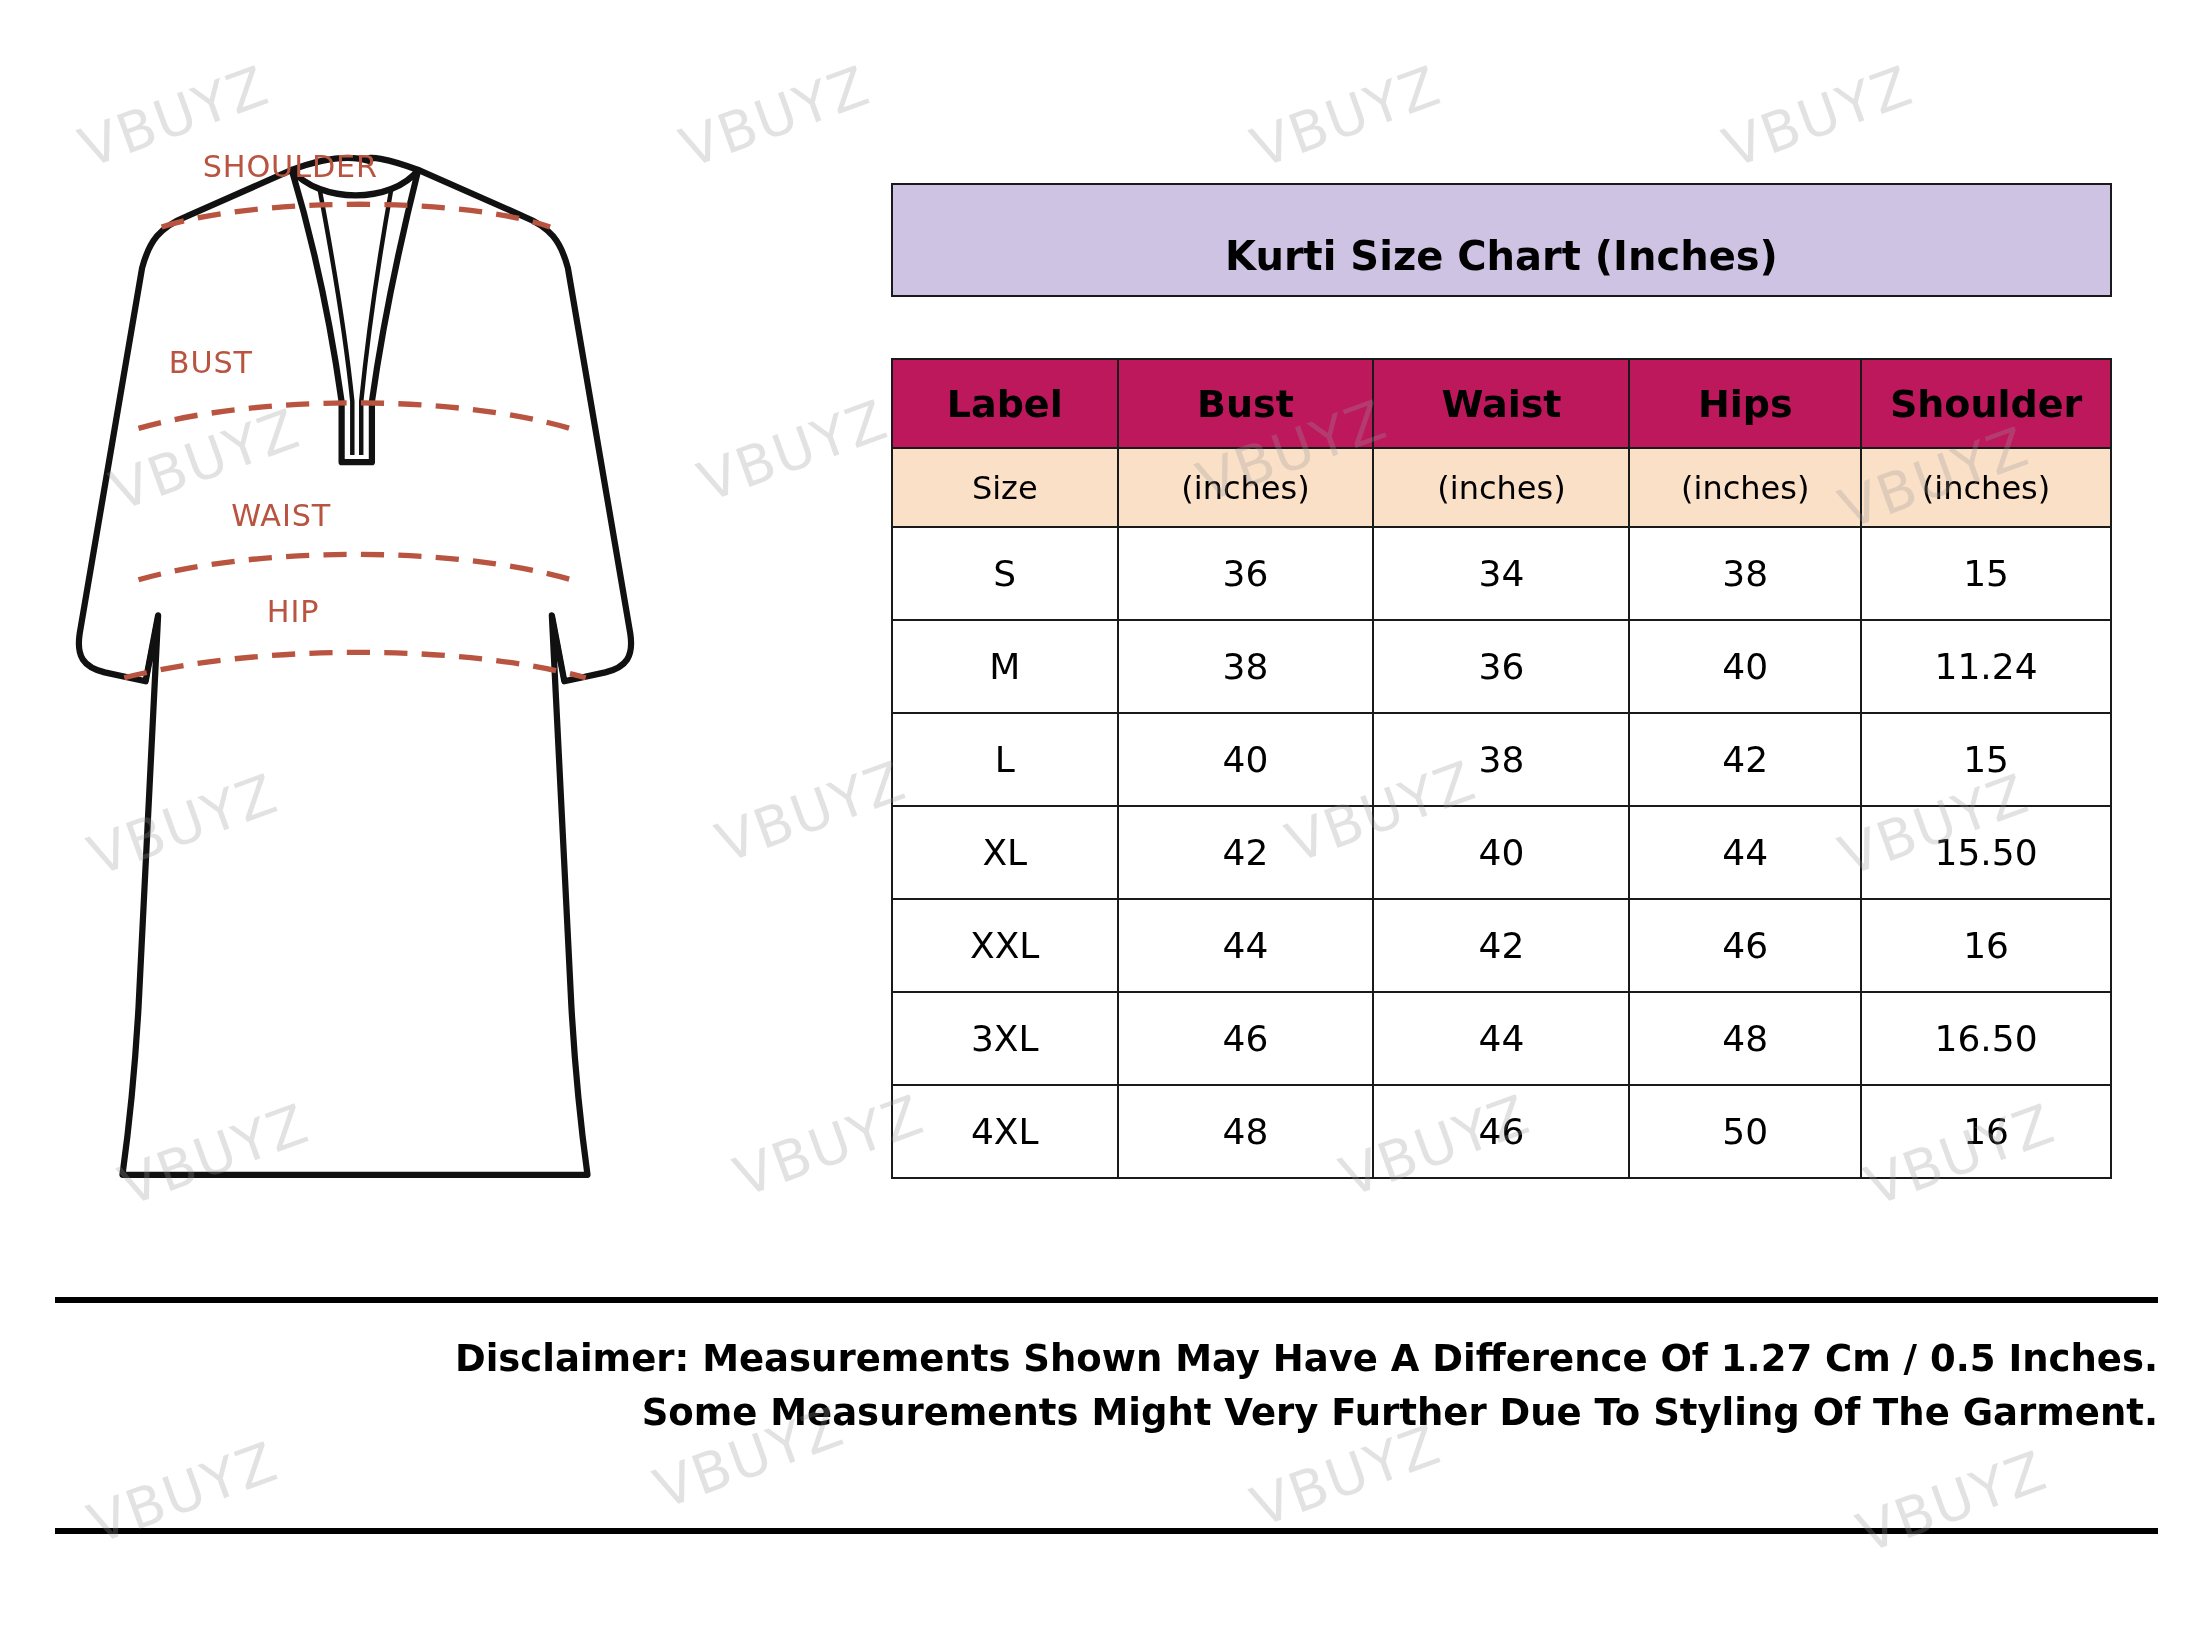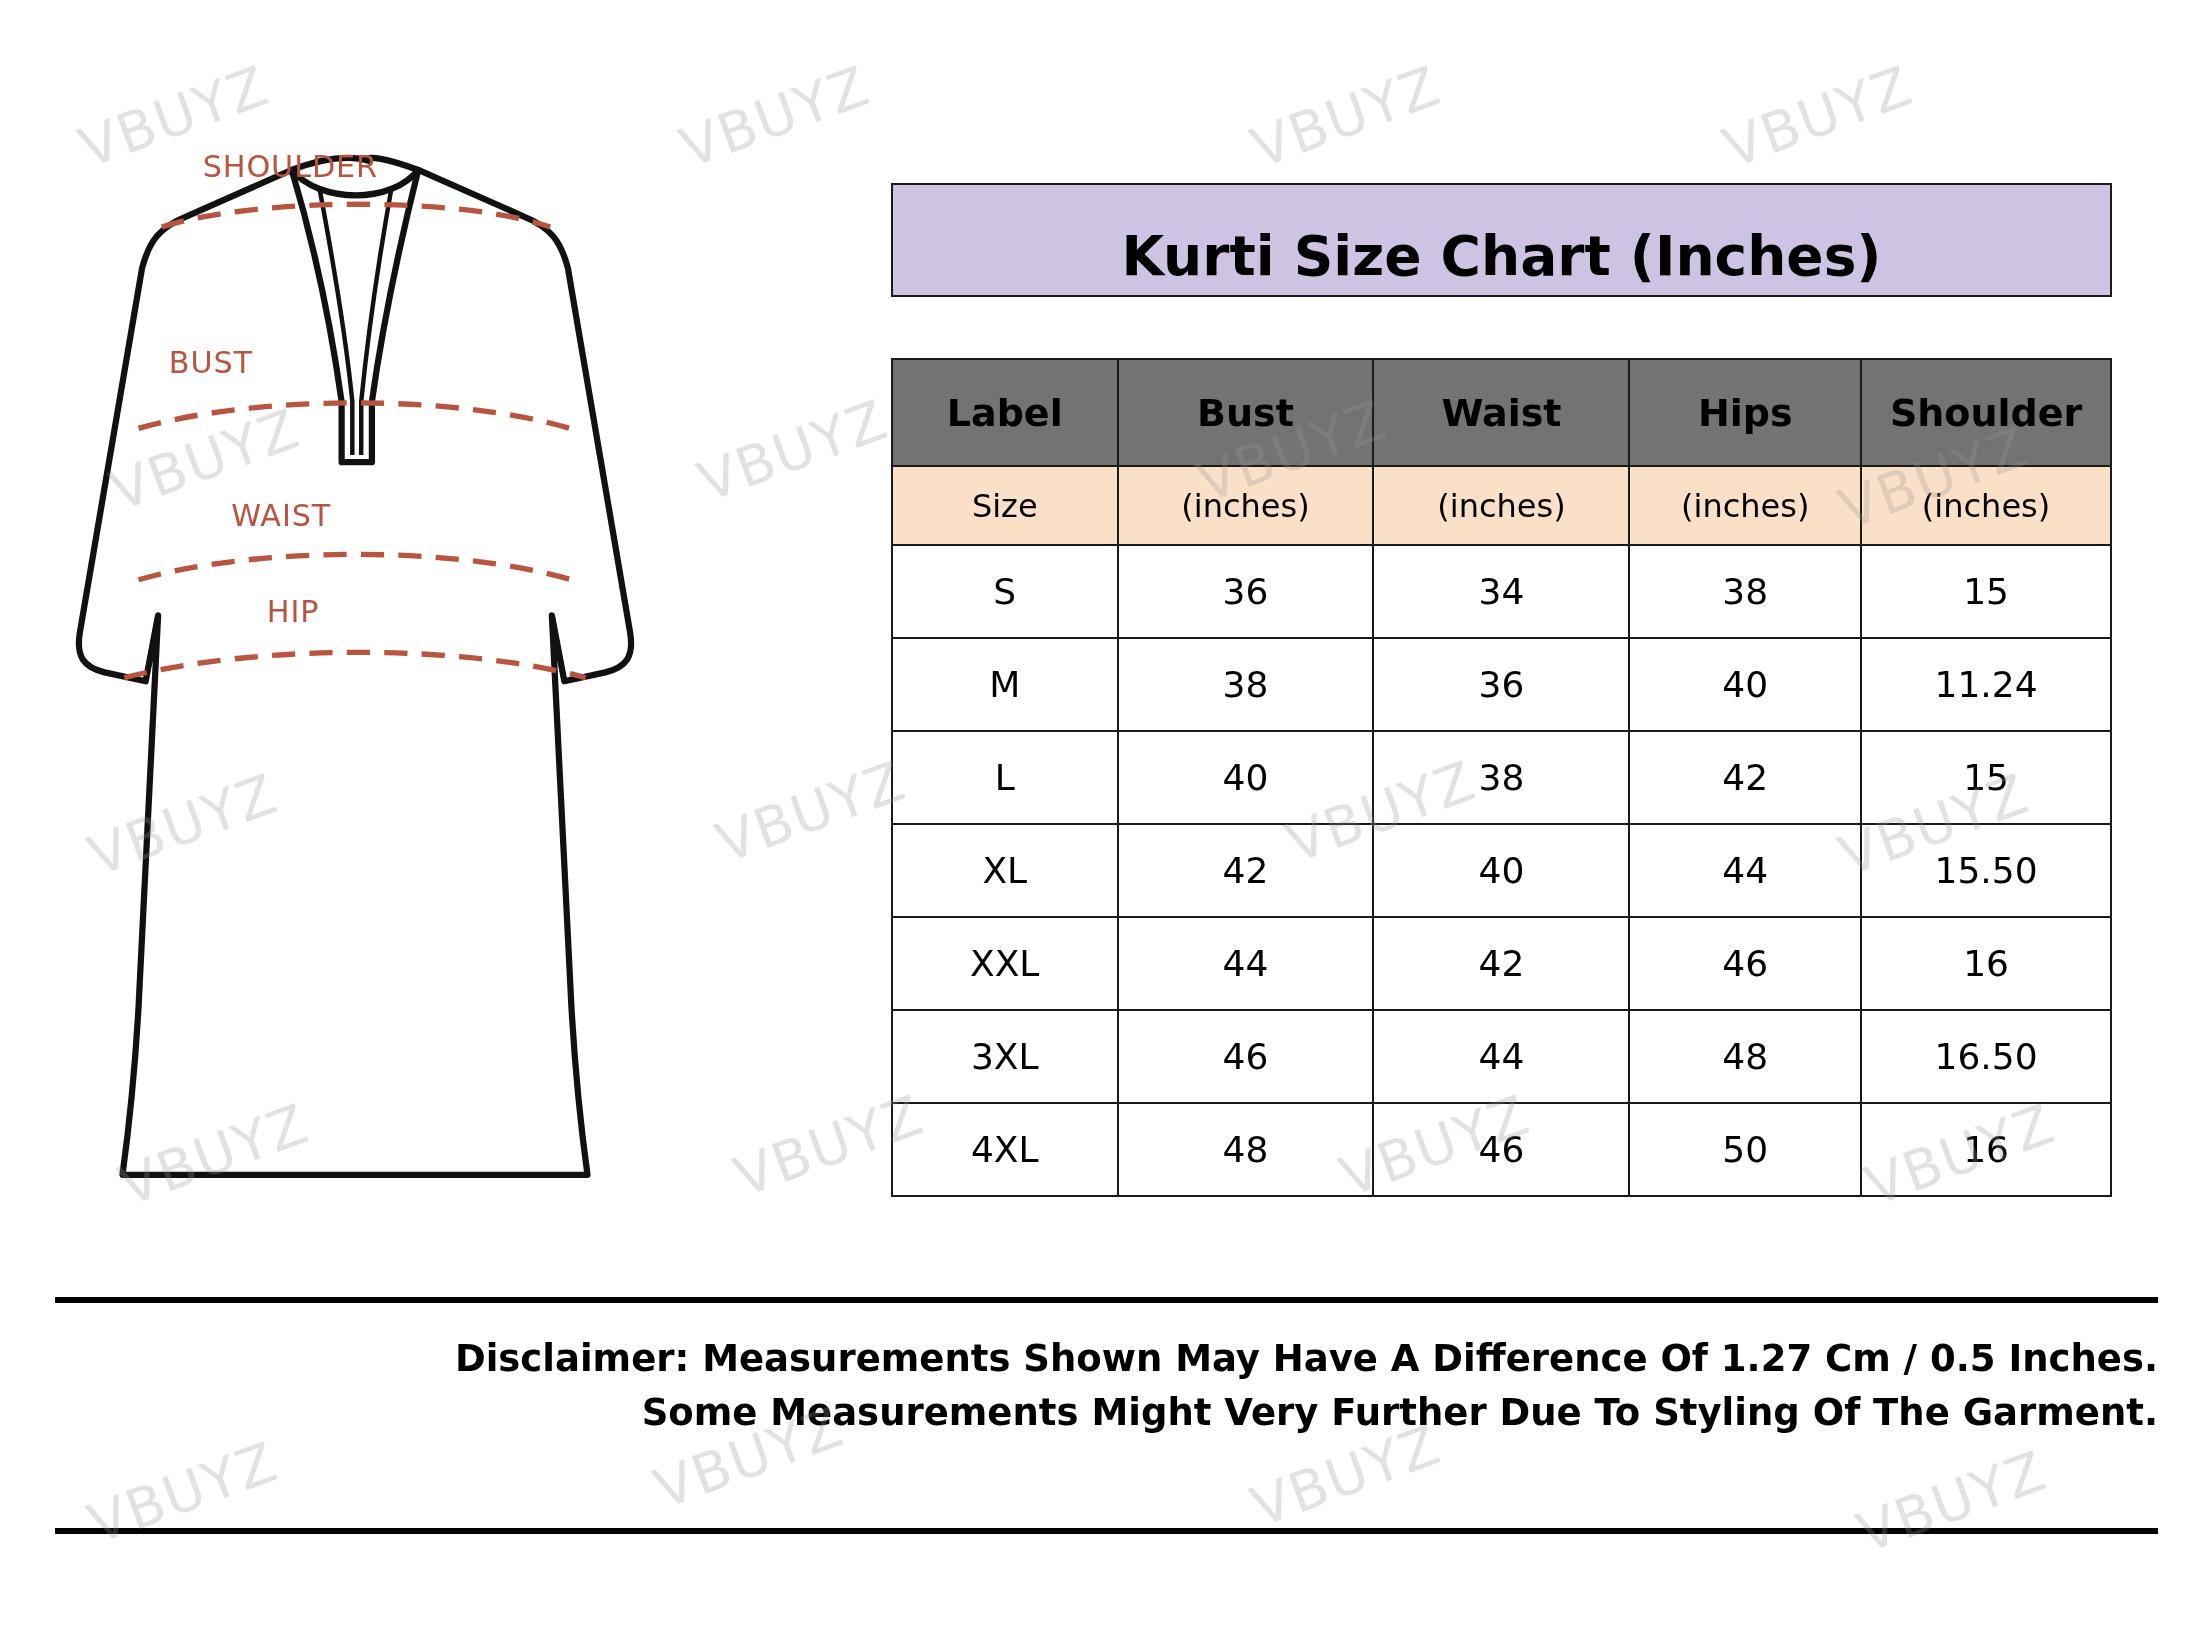--- a/index.html
+++ b/index.html
@@ -60,46 +60,46 @@
   #chart-title-bar {
     background: #cfc3e3;
     border: 2.7px solid #1a1a1a;
     height: 114px;
     display: flex;
     align-items: center;
     justify-content: center;
     box-sizing: border-box;
   }
   #chart-title-bar .title-text {
-    font-size: 55px;
+    font-size: 40px;
     font-weight: bold;
     color: #000;
     font-family: "DejaVu Sans", sans-serif;
     letter-spacing: 0px;
     margin-top: 32px;
   }
 
   table#size-table {
     margin-top: 61px;
     border-collapse: collapse;
     width: 100%;
     table-layout: fixed;
   }
   table#size-table td, table#size-table th {
     border: 2.7px solid #1a1a1a;
     text-align: center;
     font-family: "DejaVu Sans", sans-serif;
     color: #000;
   }
   table#size-table thead th {
-    background: #737373;
+    background: #be185d;
     font-size: 38px;
     font-weight: bold;
     height: 87px;
-    padding: 9px;
+    padding: 0;
   }
   table#size-table tbody tr.units-row td {
     background: #fbe0c8;
     font-size: 32px;
     font-weight: normal;
     height: 77px;
     padding: 0;
   }
   table#size-table tbody tr.data-row td {
     background: #ffffff;

